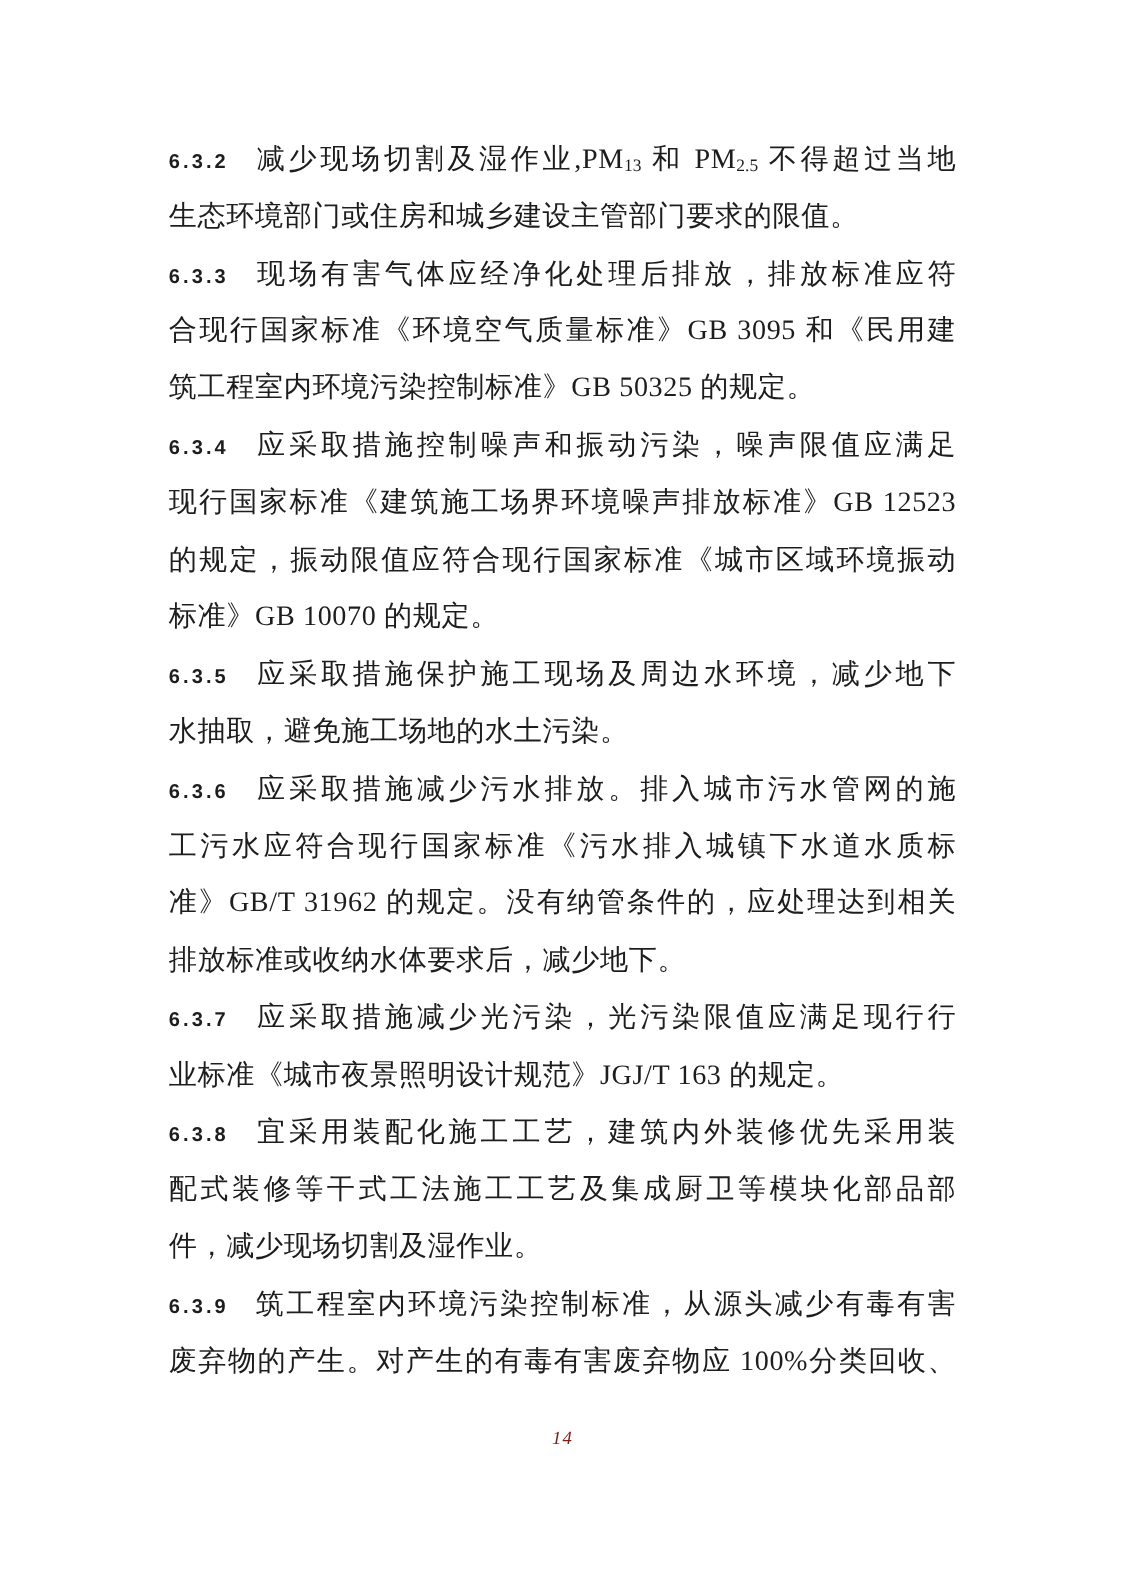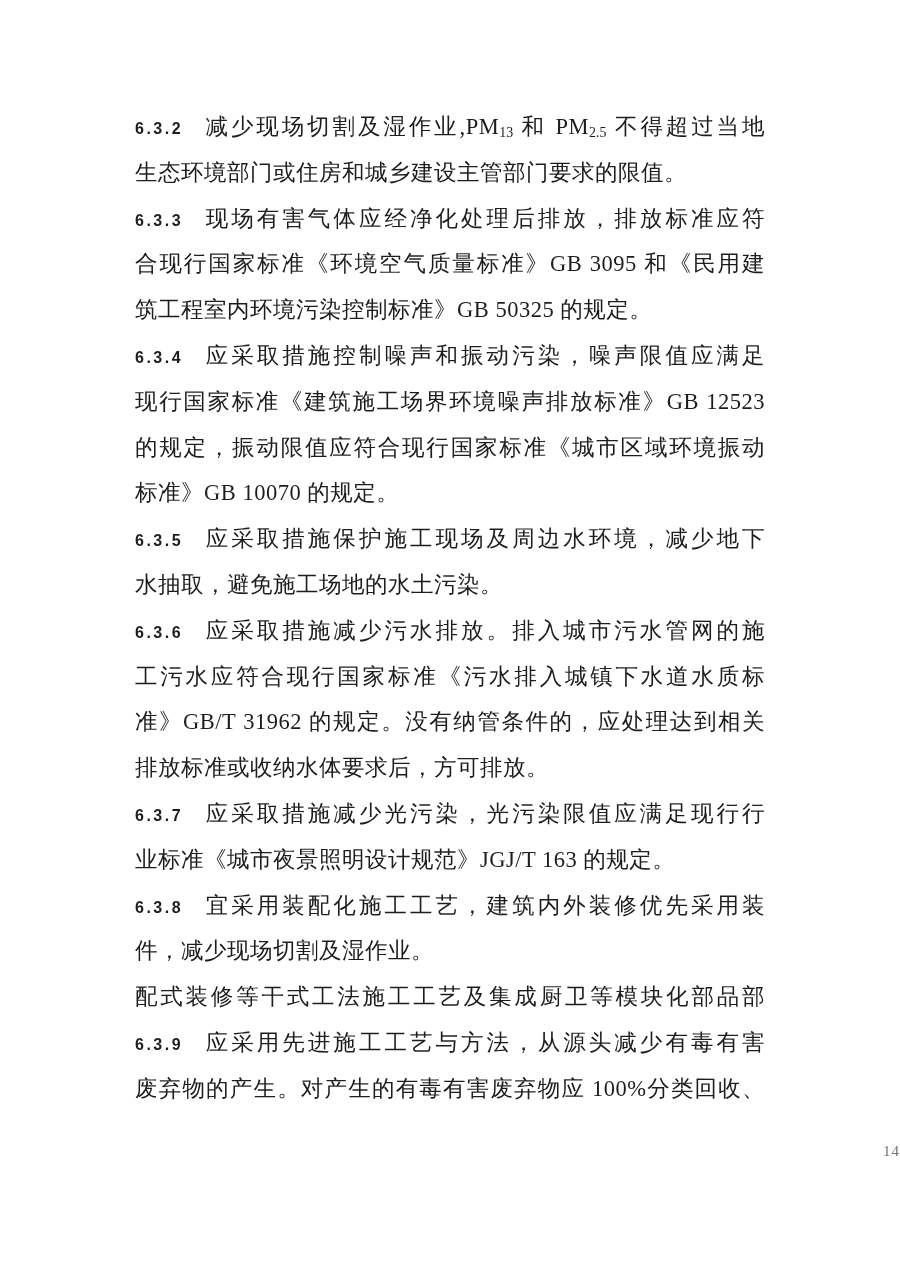--- a/index.html
+++ b/index.html
@@ -56,24 +56,25 @@
   .sub {
     font-size: 0.62em;
     vertical-align: -0.22em;
     letter-spacing: 0;
   }
   .pagenum {
     position: absolute;
     top: 1143px;
     left: 0;
     width: 100%;
-    text-align: right;
+    text-align: center;
     font-size: 15px;
     letter-spacing: 1px;
-    color: #737373;
+    color: #7f1d1d;
+    font-style: italic;
   }
 </style>
 </head>
 <body>
 
 <div class="page">
   <div class="content">
       <div class="line full"><span class="secnum">6.3.2</span><span class="gap"></span><span>减少现场切割及湿作业,</span><span>PM</span><span class="sub">13</span><span> 和 </span><span>PM</span><span class="sub">2.5</span><span> 不得超过当地</span></div>
       <div class="line short"><span>生态环境部门或住房和城乡建设主管部门要求的限值。</span></div>
       <div class="line full"><span class="secnum">6.3.3</span><span class="gap"></span><span>现场有害气体应经净化处理后排放，排放标准应符</span></div>
@@ -81,23 +82,23 @@
       <div class="line short"><span>筑工程室内环境污染控制标准》GB 50325 的规定。</span></div>
       <div class="line full"><span class="secnum">6.3.4</span><span class="gap"></span><span>应采取措施控制噪声和振动污染，噪声限值应满足</span></div>
       <div class="line full"><span>现行国家标准《建筑施工场界环境噪声排放标准》GB 12523</span></div>
       <div class="line full"><span>的规定，振动限值应符合现行国家标准《城市区域环境振动</span></div>
       <div class="line short"><span>标准》GB 10070 的规定。</span></div>
       <div class="line full"><span class="secnum">6.3.5</span><span class="gap"></span><span>应采取措施保护施工现场及周边水环境，减少地下</span></div>
       <div class="line short"><span>水抽取，避免施工场地的水土污染。</span></div>
       <div class="line full"><span class="secnum">6.3.6</span><span class="gap"></span><span>应采取措施减少污水排放。排入城市污水管网的施</span></div>
       <div class="line full"><span>工污水应符合现行国家标准《污水排入城镇下水道水质标</span></div>
       <div class="line full"><span>准》GB/T 31962 的规定。没有纳管条件的，应处理达到相关</span></div>
-      <div class="line short"><span>排放标准或收纳水体要求后，方可排放。</span></div>
+      <div class="line short"><span>排放标准或收纳水体要求后，减少地下。</span></div>
       <div class="line full"><span class="secnum">6.3.7</span><span class="gap"></span><span>应采取措施减少光污染，光污染限值应满足现行行</span></div>
       <div class="line short"><span>业标准《城市夜景照明设计规范》JGJ/T 163 的规定。</span></div>
       <div class="line full"><span class="secnum">6.3.8</span><span class="gap"></span><span>宜采用装配化施工工艺，建筑内外装修优先采用装</span></div>
+      <div class="line full"><span>配式装修等干式工法施工工艺及集成厨卫等模块化部品部</span></div>
       <div class="line short"><span>件，减少现场切割及湿作业。</span></div>
-      <div class="line full"><span>配式装修等干式工法施工工艺及集成厨卫等模块化部品部</span></div>
-      <div class="line full"><span class="secnum">6.3.9</span><span class="gap"></span><span>应采用先进施工工艺与方法，从源头减少有毒有害</span></div>
+      <div class="line full"><span class="secnum">6.3.9</span><span class="gap"></span><span>筑工程室内环境污染控制标准，从源头减少有毒有害</span></div>
       <div class="line full"><span>废弃物的产生。对产生的有毒有害废弃物应 100%分类回收、</span></div>
     </div>
   <div class="pagenum">14</div>
 </div>
 
 </body></html>

